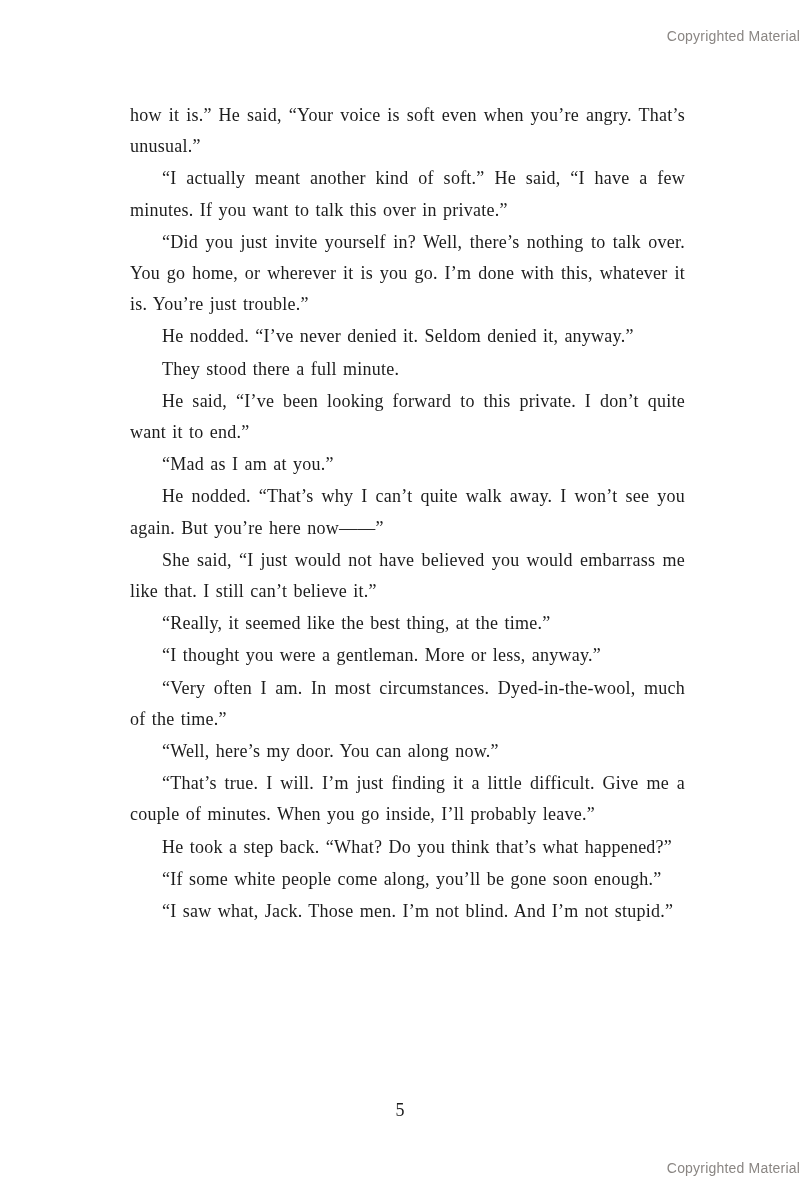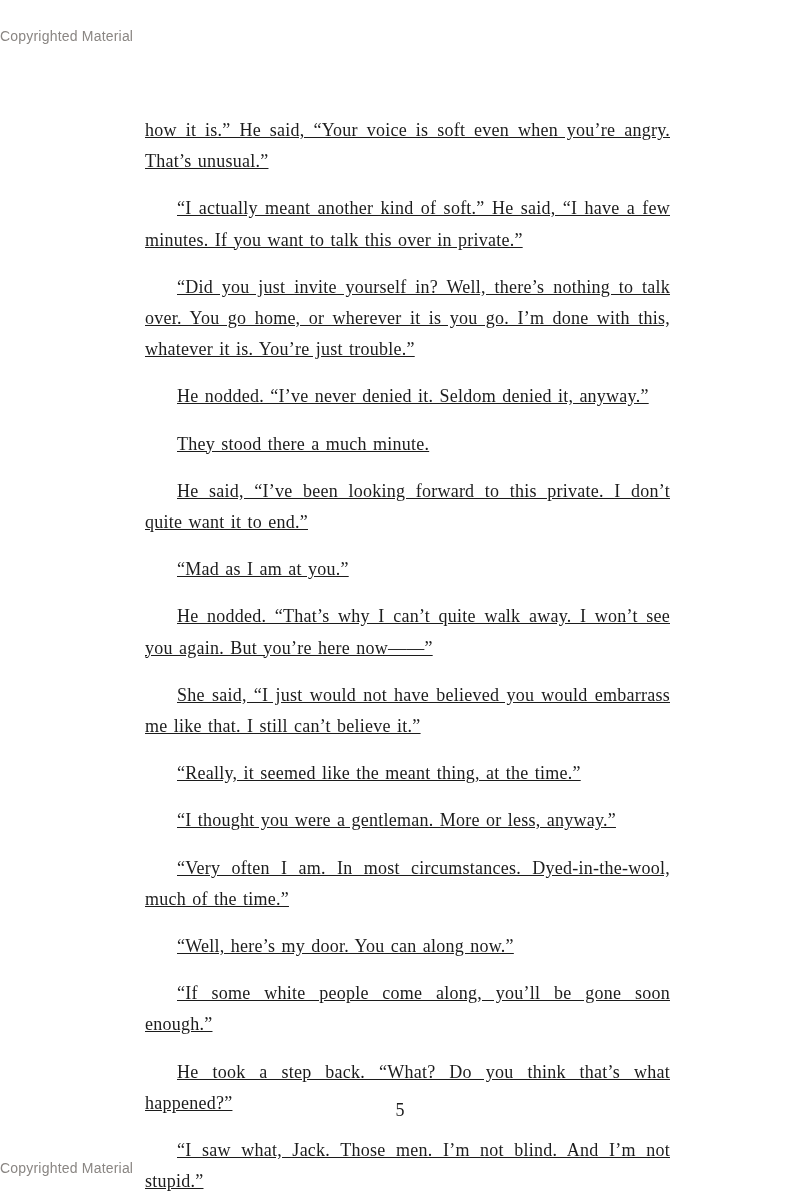--- a/index.html
+++ b/index.html
@@ -13,44 +13,43 @@
     height: 1203px;
     background: #ffffff;
     overflow: hidden;
     font-family: "Liberation Serif", serif;
     color: #1c1c1c;
   }
   .copyright-banner {
     position: absolute;
     left: 0;
     width: 100%;
-    text-align: left;
+    text-align: right;
     font-family: "Liberation Sans", sans-serif;
     font-size: 14px;
     letter-spacing: 0.2px;
     color: #8a8683;
   }
   .copyright-top { top: 28px; }
   .copyright-bottom { top: 1160px; }
   .text-block {
     position: absolute;
     top: 99px;
     left: 129px;
     width: 557px;
     font-size: 18px;
     line-height: 31.2px;
     letter-spacing: 0.25px;
     word-spacing: 1.5px;
     text-align: justify;
   }
   .text-block p {
-    margin: 16px;
+    margin: 1px;
     padding: 0;
     text-indent: 32px;
-    text-decoration: underline;
   }
   .text-block p.no-indent {
     text-indent: 0;
   }
   .page-number {
     position: absolute;
     top: 1100px;
     left: 0;
     width: 100%;
     text-align: center;
@@ -63,31 +62,32 @@
 
 <div class="page">
 
   <div class="copyright-banner copyright-top">Copyrighted Material</div>
 
   <div class="text-block">
     <p class="no-indent">how it is.” He said, “Your voice is soft even when you’re angry. That’s unusual.”</p>
     <p>“I actually meant another kind of soft.” He said, “I have a few minutes. If you want to talk this over in private.”</p>
     <p>“Did you just invite yourself in? Well, there’s nothing to talk over. You go home, or wherever it is you go. I’m done with this, whatever it is. You’re just trouble.”</p>
     <p>He nodded. “I’ve never denied it. Seldom denied it, anyway.”</p>
-    <p>They stood there a much minute.</p>
+    <p>They stood there a full minute.</p>
     <p>He said, “I’ve been looking forward to this private. I don’t quite want it to end.”</p>
     <p>“Mad as I am at you.”</p>
     <p>He nodded. “That’s why I can’t quite walk away. I won’t see you again. But you’re here now——”</p>
     <p>She said, “I just would not have believed you would embarrass me like that. I still can’t believe it.”</p>
-    <p>“Really, it seemed like the meant thing, at the time.”</p>
+    <p>“Really, it seemed like the best thing, at the time.”</p>
     <p>“I thought you were a gentleman. More or less, anyway.”</p>
     <p>“Very often I am. In most circumstances. Dyed-in-the-wool, much of the time.”</p>
     <p>“Well, here’s my door. You can along now.”</p>
+    <p>“That’s true. I will. I’m just finding it a little difficult. Give me a couple of minutes. When you go inside, I’ll probably leave.”</p>
+    <p>He took a step back. “What? Do you think that’s what happened?”</p>
     <p>“If some white people come along, you’ll be gone soon enough.”</p>
-    <p>He took a step back. “What? Do you think that’s what happened?”</p>
     <p>“I saw what, Jack. Those men. I’m not blind. And I’m not stupid.”</p>
   </div>
 
   <div class="page-number">5</div>
 
   <div class="copyright-banner copyright-bottom">Copyrighted Material</div>
 
 </div>
 
 </body></html>

